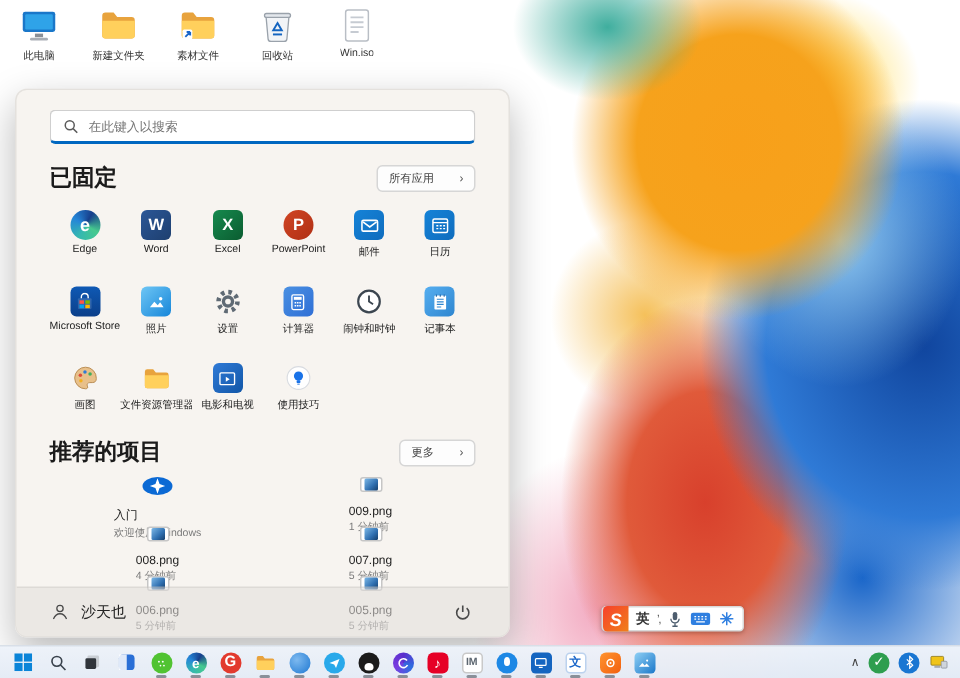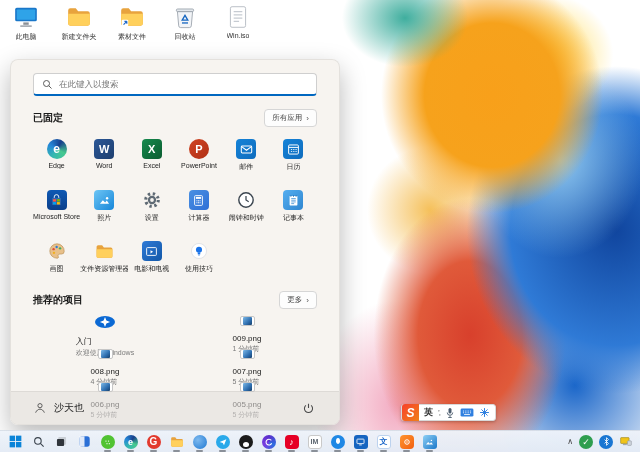--- a/index.html
+++ b/index.html
@@ -27,22 +27,22 @@
 
   
   .start-menu { position:absolute; left:10px; top:59px; width:330px; height:366px;
     background:rgba(247,244,240,.97); border:1px solid rgba(0,0,0,.08); border-radius:8px;
     box-shadow:0 10px 26px rgba(0,0,0,.28); overflow:hidden; }
   .sm-inner { padding:13px 22px 0 22px; }
   .search-box { display:flex; align-items:center; gap:6px; width:100%; height:23px;
     background:#fff; border:1px solid #cfcfcf; border-bottom:2px solid #0067c0; border-radius:4px; padding:0 8px; }
   .search-box input { border:none; outline:none; flex:1; font-size:8.5px; color:#333; background:transparent; }
   .sec-row { display:flex; align-items:center; justify-content:space-between; margin-top:13px; }
-  .sec-title { font-size:10px; font-weight:bold; color:#1b1b1b; }
-  .pill-btn { display:flex; align-items:center; gap:4px; font-size:7.5px; color:#444;
+  .sec-title { font-size:15px; font-weight:bold; color:#1b1b1b; }
+  .pill-btn { display:flex; align-items:center; gap:17px; font-size:7.5px; color:#444;
     background:#fdfdfd; border:1px solid #d6d6d6; border-radius:4px; padding:3px 7px; cursor:pointer; }
   .pill-btn .chev { font-size:8px; color:#555; }
 
   .pin-grid { display:grid; grid-template-columns:repeat(6,1fr); margin-top:8px; row-gap:7px; }
   .app { display:flex; flex-direction:column; align-items:center; gap:3px; padding-top:4px; height:44px; cursor:pointer; border-radius:4px; }
   .app .alabel { font-size:7px; color:#222; white-space:nowrap; max-width:48px; overflow:hidden; }
 
   .rec-grid { display:grid; grid-template-columns:1fr 1fr; margin-top:7px; row-gap:7px; }
   .rec-item { display:flex; align-items:center; gap:8px; height:26px; cursor:pointer; border-radius:4px; padding-left:2px;flex-direction:column; }
   .rec-title { font-size:8px; color:#1b1b1b; }

